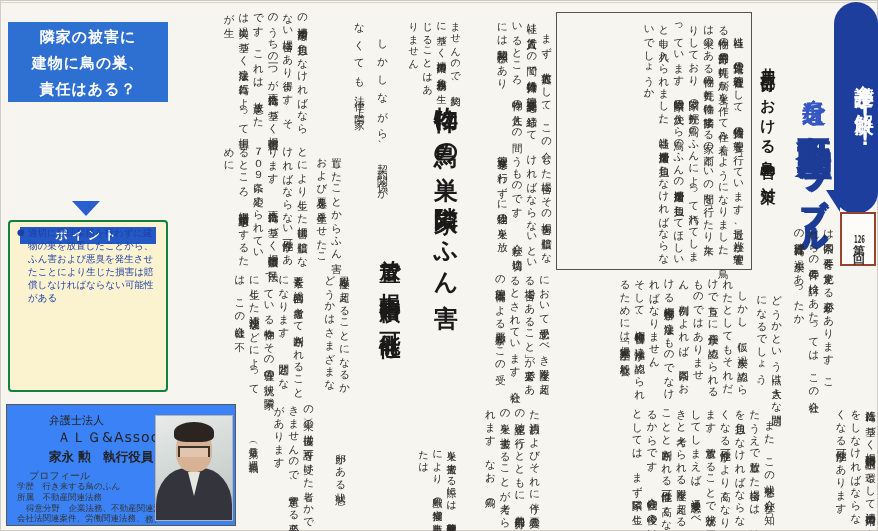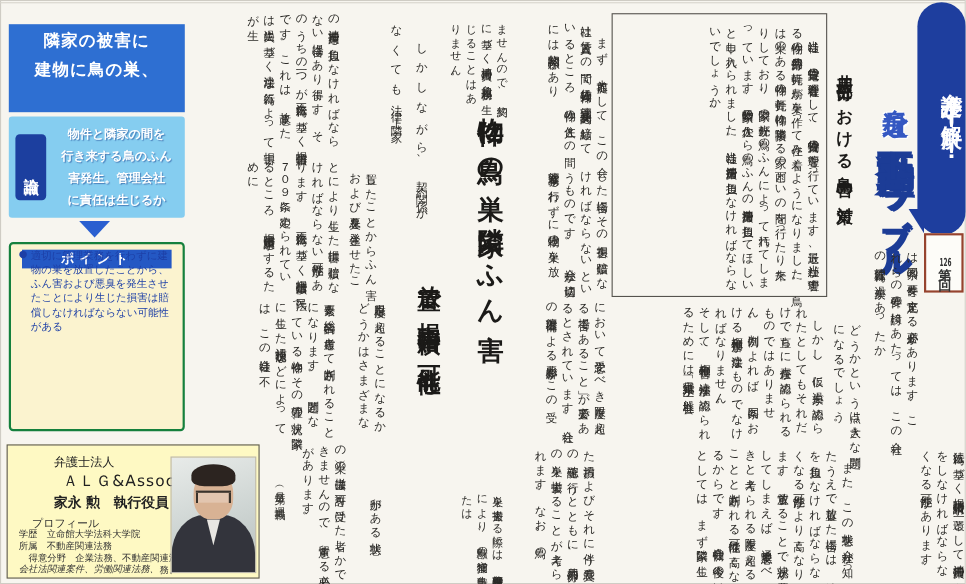--- a/index.html
+++ b/index.html
@@ -89,21 +89,21 @@
   #points-header{position:absolute;left:10px;top:5px;width:136px;height:17px;background:#2458c4;
           color:#fff;font-family:"DejaVu Sans",sans-serif;font-weight:bold;font-size:12px;
           text-align:center;line-height:17px;letter-spacing:4px;}
   .point{position:relative;margin:4px 7px 6px 7px;padding-left:11px;color:#1d3fa6;
           font-family:"DejaVu Sans",sans-serif;font-weight:normal;font-size:9.5px;line-height:13px;}
   .point:before{content:"●";position:absolute;left:0;top:0;font-size:9px;}
   #points .point:first-of-type{margin-top:26px;}
 
   
   #profile{position:absolute;left:6px;top:404px;width:230px;height:122px;border:1px solid #5a5852;
-           background:#fef9c3;box-sizing:border-box;}
+           background:#3b82f6;box-sizing:border-box;}
   #profile .firm1{position:absolute;left:42px;top:8px;font-size:11px;color:#222;}
   #profile .firm2{position:absolute;left:50px;top:24px;font-size:14px;letter-spacing:1px;color:#222;
            font-family:"DejaVu Sans",sans-serif;}
   #profile .pname{position:absolute;left:42px;top:44px;font-size:12.5px;font-weight:bold;color:#222;
            font-family:"DejaVu Sans",sans-serif;}
   #profile .plabel{position:absolute;left:22px;top:64px;font-size:10px;color:#333;}
   #profile .prow{position:absolute;left:10px;font-size:8.5px;line-height:11px;color:#333;width:130px;}
   #photo2{position:absolute;left:148px;top:10px;width:76px;height:104px;
           background:linear-gradient(160deg,#e8ebe9 0%,#cdd4d2 55%,#b8c0be 100%);overflow:hidden;
           border:1px solid #b9b5ab;}
@@ -155,45 +155,37 @@
   <div id="b-d2" class="vt">　また、この状態を会社が知ったうえで放置した場合には、清掃費用を負担しなければならなくなる可能性がより高くなります。放置することで状況が悪化してしまえば、通常受忍すべきと考えられる限度を超えることと判断される可能性は高くなるからです。　会社側の今後の対応としては、まず隣家に生じ</div>
   <div id="b-d3" class="vt">た汚損およびそれに伴う悪臭の状況の確認を行うとともに、共用部分の鳥の巣を撤去することが考えられます。なお、鳥の</div>
   <div id="b-d4" class="vt">巣を撤去する際には、鳥獣管理保護法８条により、鳥獣の捕獲や（鳥獣または</div>
   <div id="b-d5" class="vt">卵がある状態</div>
   <div id="b-d6" class="vt">の）巣の撤去は許可を受けた者しかできませんので、留意する必要があります。</div>
   <div id="pubnote" class="vt">（毎月第２週掲載）</div>
 
   <div id="qtitle">
     <div>隣家の被害に</div>
     <div>建物に鳥の巣、</div>
-  </div>
-  <div id="ronten">
-    <div id="ronten-label">論点</div>
-    <div id="ronten-text">
-      <div>物件と隣家の間を</div>
-      <div>行き来する鳥のふん</div>
-      <div>害発生。管理会社</div>
-      <div>に責任は生じるか</div>
-    </div>
+    <div>責任はある？</div>
   </div>
   <div id="tri"></div>
   <div id="points">
     <div id="points-header">ポイント</div>
     <div class="point">適切に管理業務を行わずに建物の巣を放置したことから、ふん害および悪臭を発生させたことにより生じた損害は賠償しなければならない可能性がある</div>
   </div>
 
   <div id="profile">
     <div class="firm1">弁護士法人</div>
     <div class="firm2">ＡＬＧ&amp;Associates</div>
     <div class="pname">家永 勲　執行役員・弁護士</div>
     <div class="plabel">プロフィール</div>
-    <div class="prow" style="top:76px;">学歴　立命館大学法科大学院</div>
+    <div class="prow" style="top:76px;">学歴　行き来する鳥のふん</div>
     <div class="prow" style="top:87px;">所属　不動産関連法務</div>
     <div class="prow" style="top:98px;width:145px;text-align:right;">得意分野　企業法務、不動産関連法務、</div>
-    <div class="prow" style="top:108px;width:145px;font-style:italic;">会社法関連案件、労働関連法務、</div>
+    <div class="prow" style="top:108px;width:145px;">会社法関連案件、労働関連法務、</div>
 
     <div id="photo2">
       <div class="suit"></div>
       <div class="shirt"></div>
       <div class="head"></div>
       <div class="hair"></div>
       <div class="glasses"></div>
     </div>
   </div>
 

